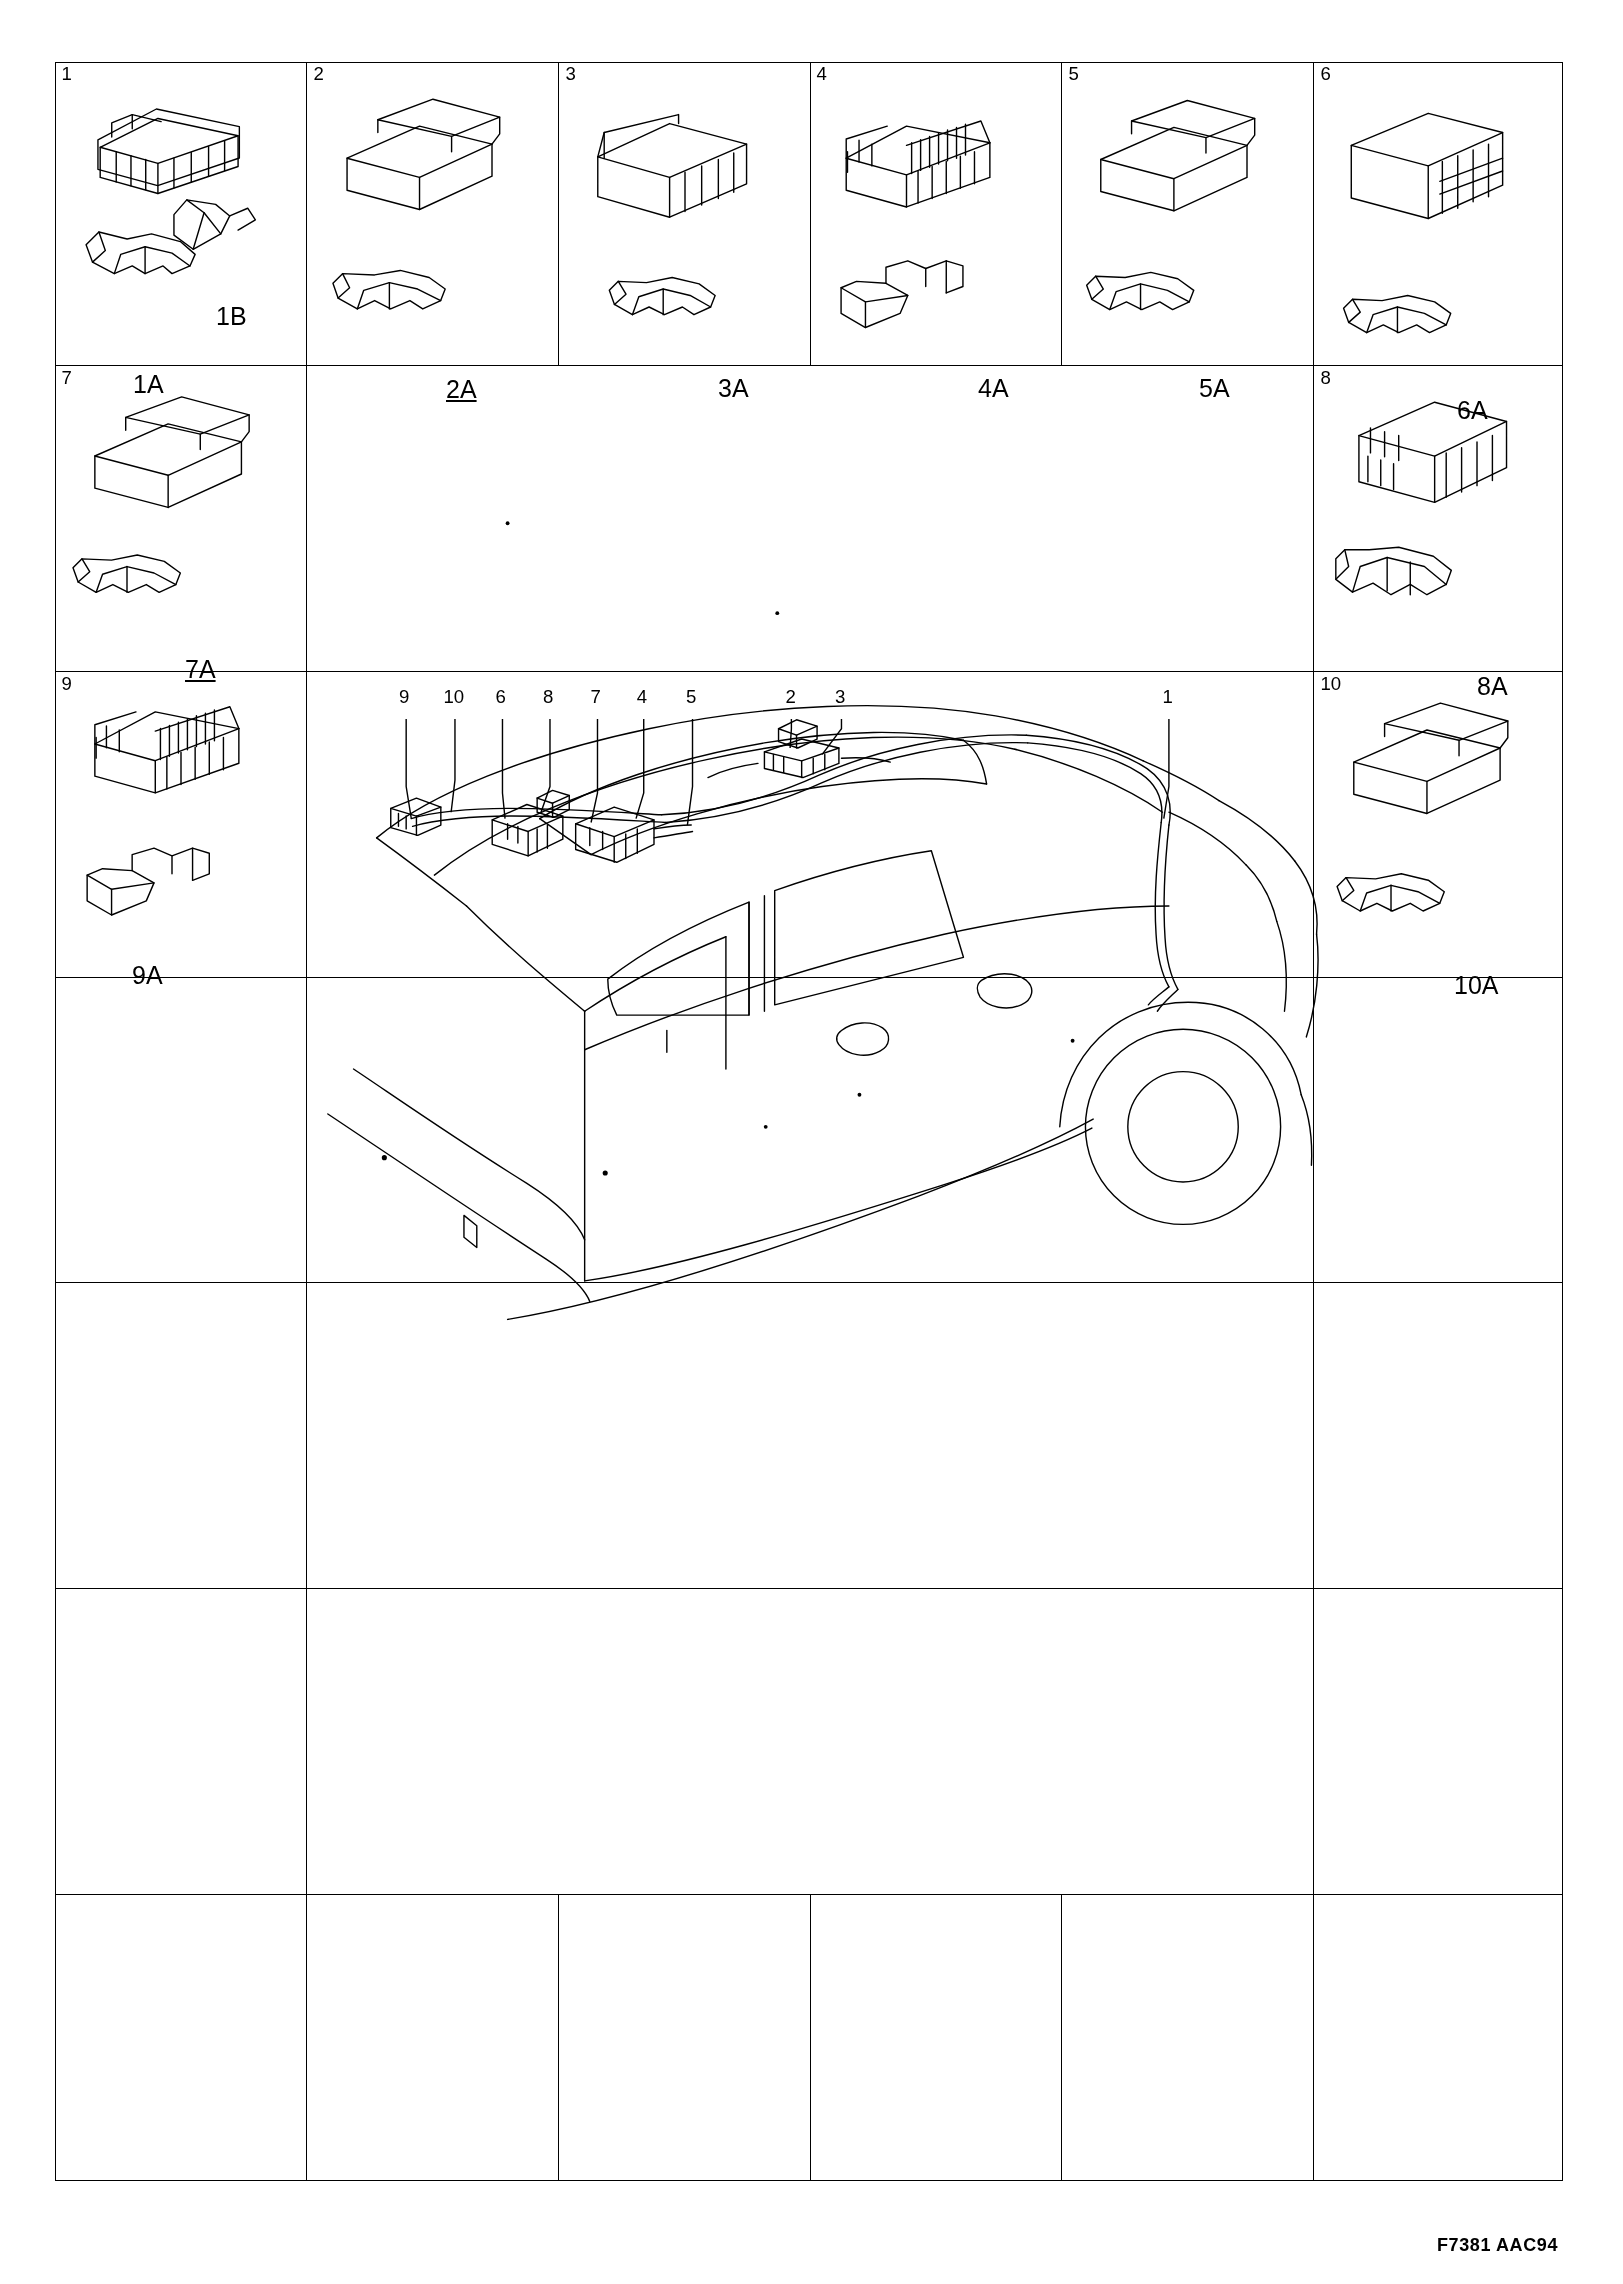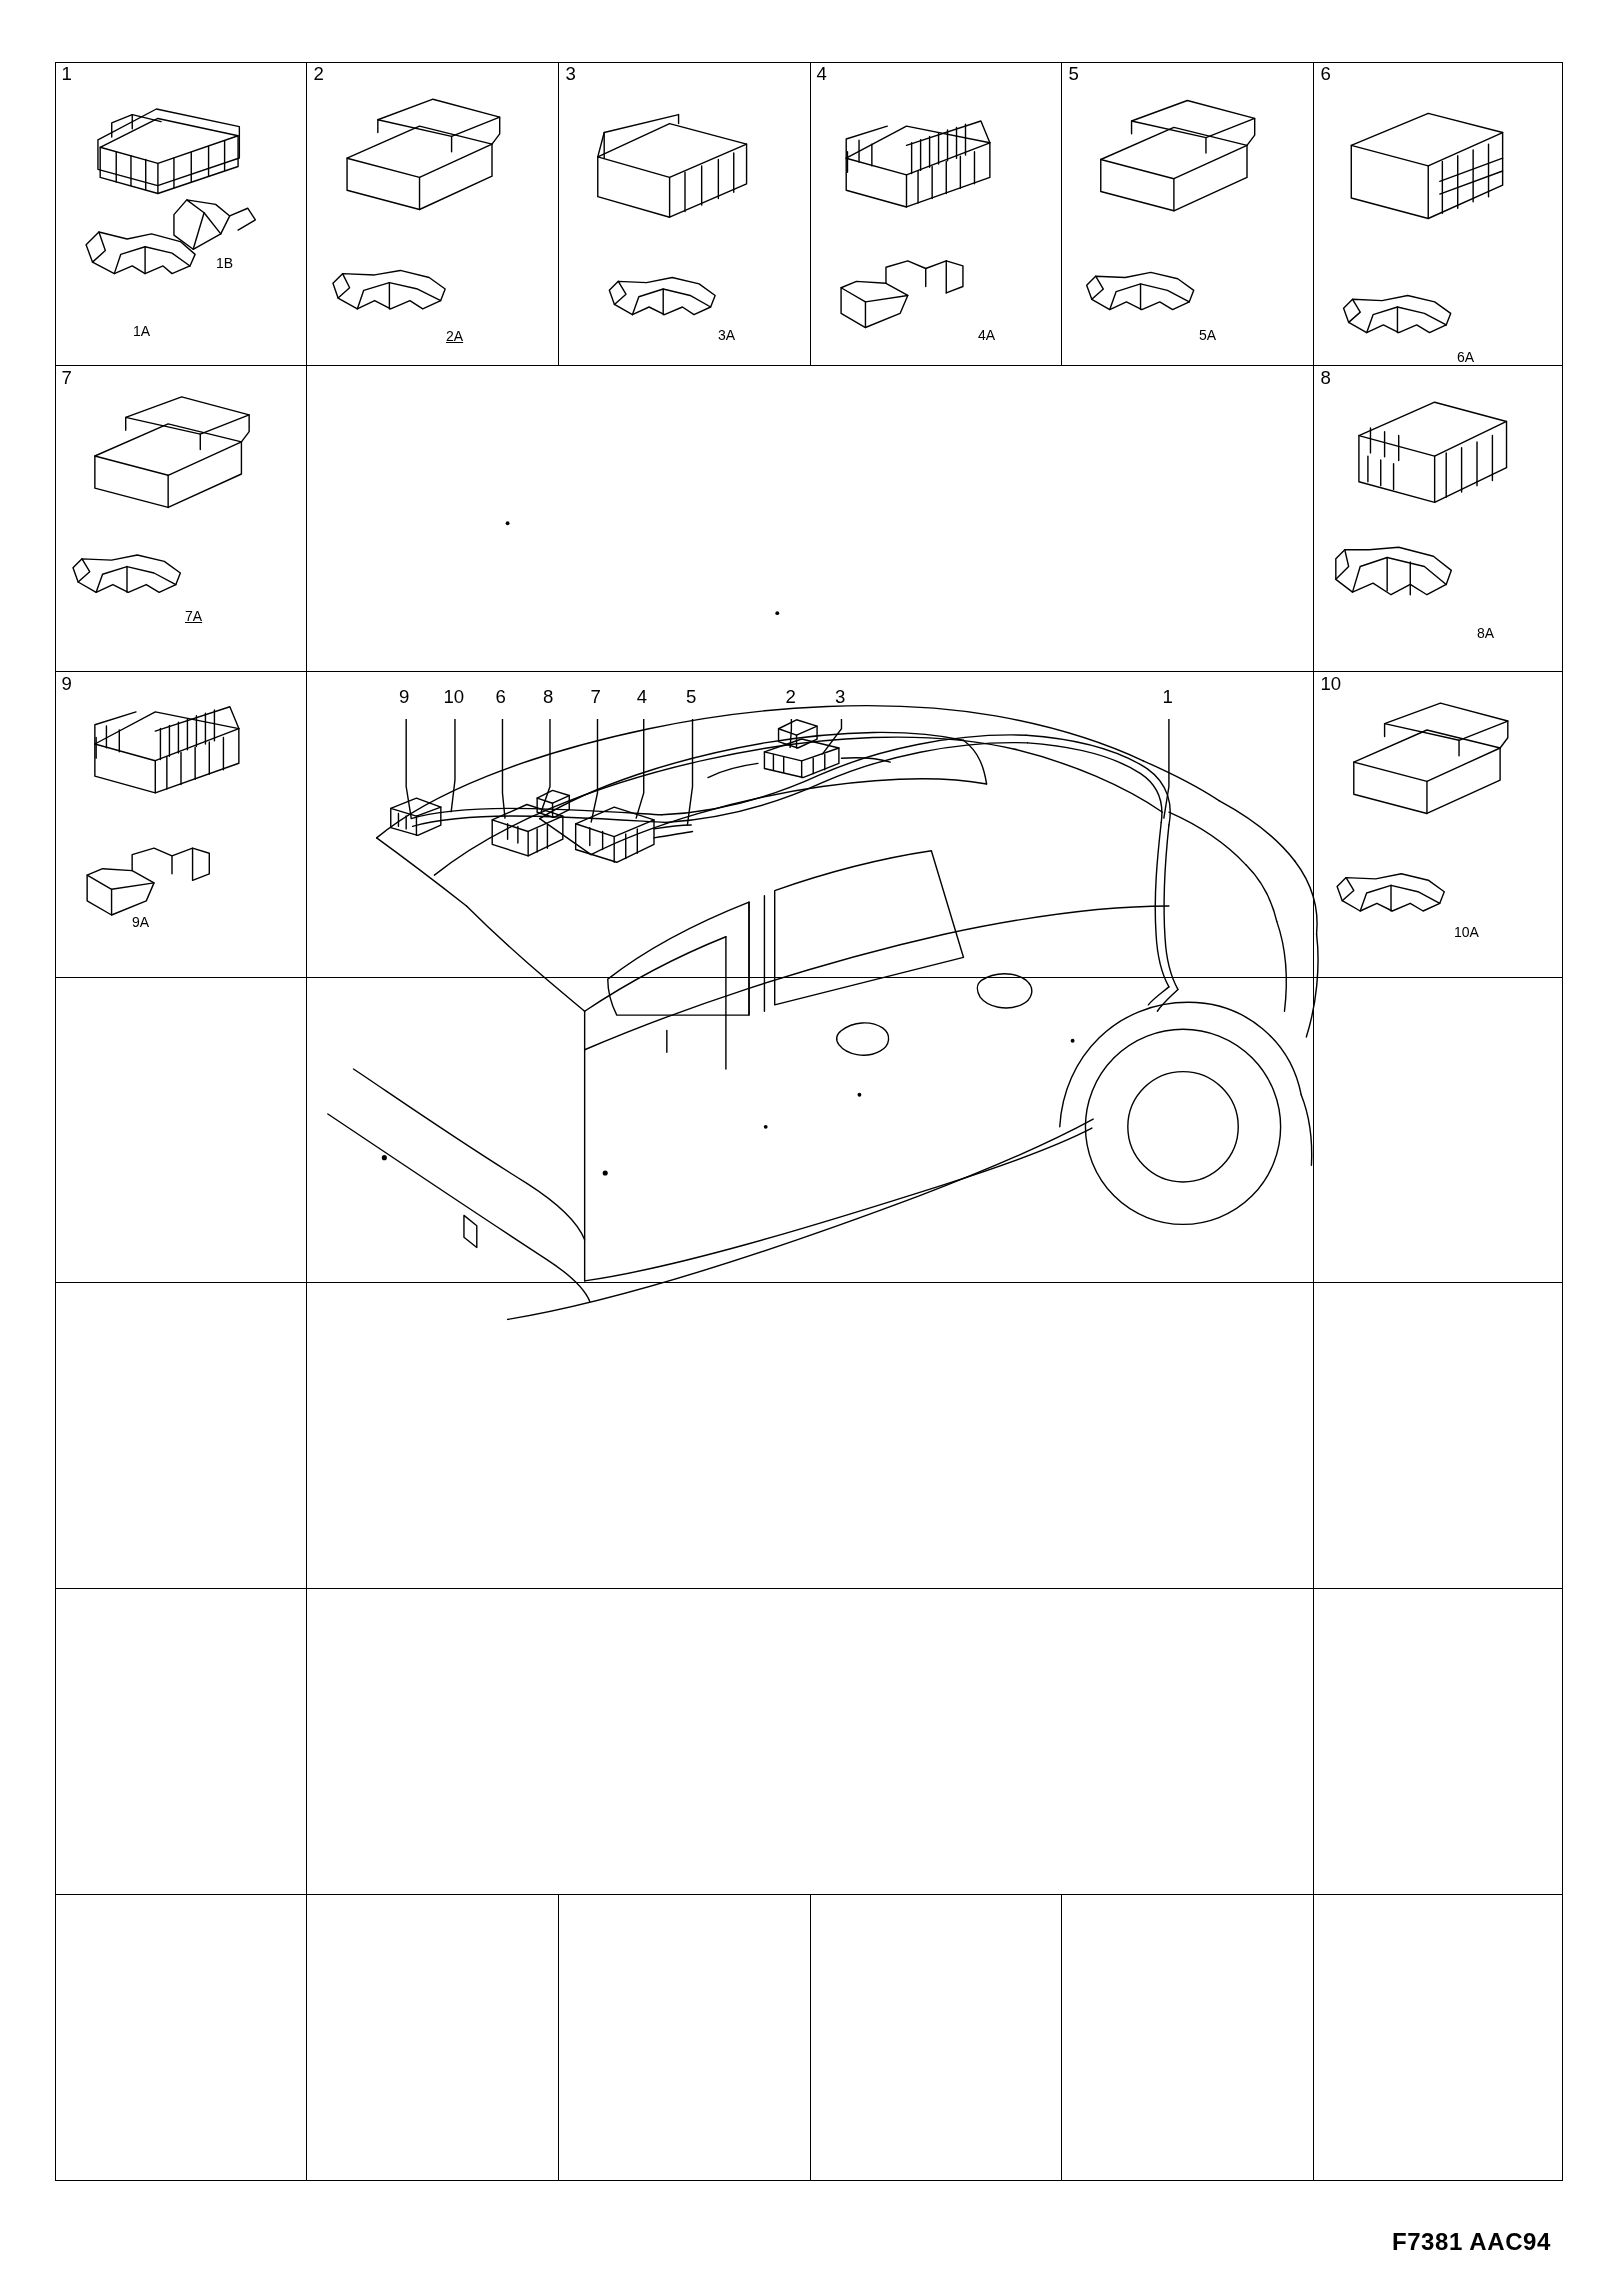--- a/index.html
+++ b/index.html
@@ -25,32 +25,32 @@
     border-bottom:1.9px solid #000;
   }
   .cell.nolr{border-right:none;}
   .cell.nob{border-bottom:none;}
   .cellnum{
     position:absolute;left:6.4px;top:2.6px;
     font-size:18.6px;line-height:1;
   }
   .caption{
     position:absolute;
-    font-size:14px;line-height:1;
+    font-size:25px;line-height:1;margin-top:48px;
   }
   
   .center-art{
     position:absolute;
     left:315px;top:369px;
     width:1008px;height:1002px;
   }
   .footer{
     position:absolute;
-    right:73px;bottom:28px;
-    font-size:24px;
+    right:66px;bottom:28px;
+    font-size:18px;
     font-weight:bold;
     letter-spacing:0.6px;
     font-family:"Liberation Sans", sans-serif;
   }
   svg{display:block;}
   .ln{fill:none;stroke:#000;stroke-width:2.2;stroke-linejoin:round;stroke-linecap:round;}
   .ln-f{fill:#fff;stroke:#000;stroke-width:2.2;stroke-linejoin:round;}
   .leader{fill:none;stroke:#000;stroke-width:2.2;}
   .lblnum{font-size:29px;font-family:"Liberation Sans", sans-serif;}
   .speck{fill:#000;}

